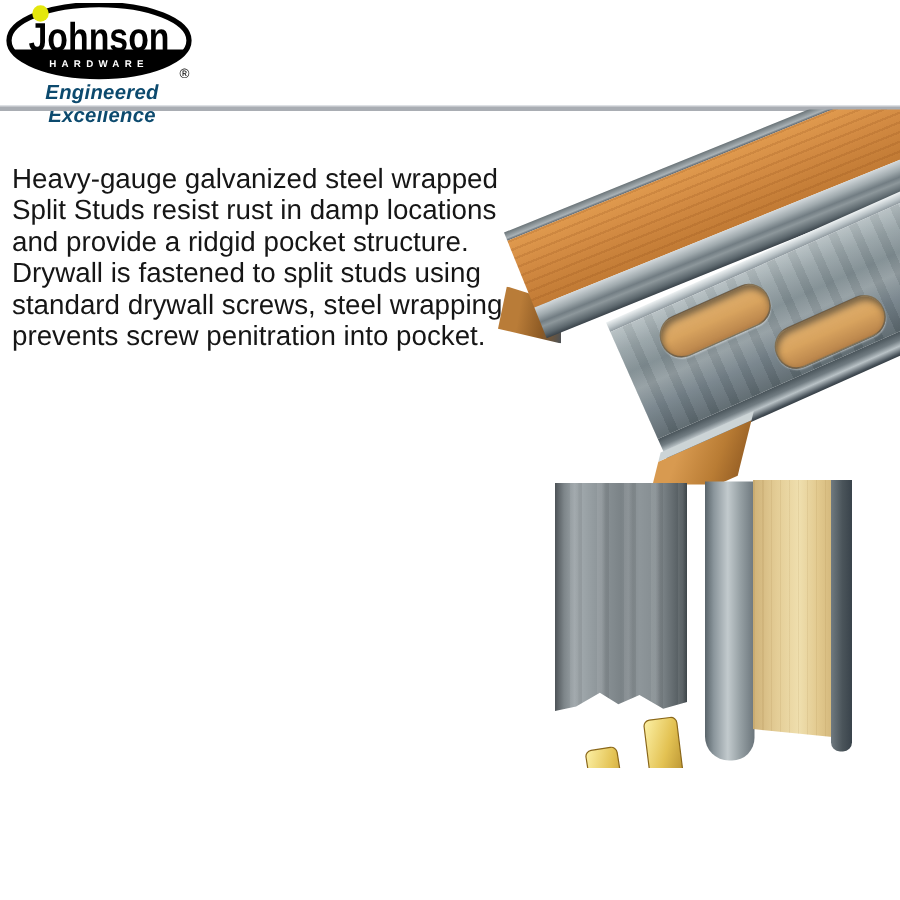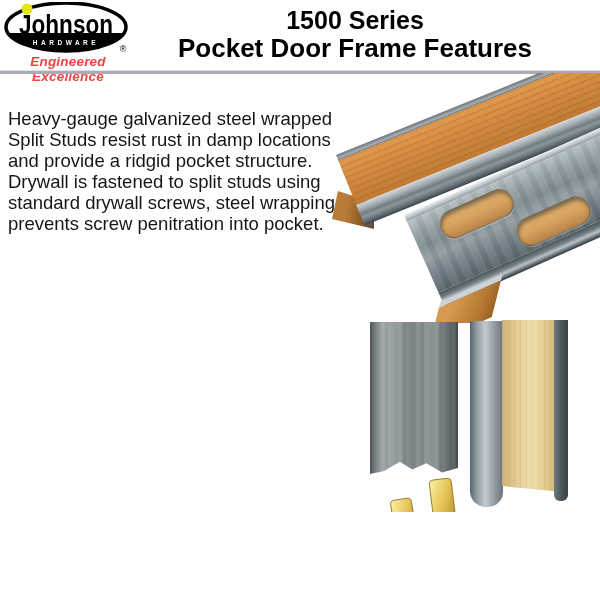--- a/index.html
+++ b/index.html
@@ -3,21 +3,21 @@
 <meta charset="utf-8">
 <style>
   html,body{margin:0;padding:0;background:#fff;}
   .page{position:relative;width:600px;height:512px;background:#fff;overflow:hidden;
         font-family:"Liberation Sans",sans-serif;color:#000;}
 
   
   .logo{position:absolute;left:2px;top:2px;width:132px;height:68px;}
   .logo svg{display:block;}
   .tagline{width:132px;text-align:center;font-size:13.5px;font-weight:bold;font-style:italic;
-           letter-spacing:.2px;margin-top:0;color:#ef4444;}
+           letter-spacing:.2px;margin-top:0;color:#0c4a6e;}
   .title{position:absolute;left:120px;top:6px;width:470px;text-align:center;font-weight:bold;}
   .title .t1{font-size:25px;line-height:28px;}
   .title .t2{font-size:26px;line-height:28px;}
   .divider{position:absolute;left:0;top:70px;width:600px;height:3px;background:#a9adb3;
            border-top:1px solid #dde0e4;}
 
   
   .para{position:absolute;left:8px;width:395px;font-size:18.5px;line-height:21px;
         white-space:pre-line;color:#161616;}
   .para1{top:108px;}
@@ -92,24 +92,20 @@
       <ellipse cx="64" cy="25" rx="60" ry="24" fill="#ffffff" stroke="#000000" stroke-width="3.5"></ellipse>
       <ellipse cx="64" cy="25" rx="60" ry="24" fill="#000000" clip-path="url(#lband)"></ellipse>
       <text x="64" y="32" text-anchor="middle" font-size="27" font-weight="bold" font-family="Liberation Sans, sans-serif" fill="#000" textLength="94" lengthAdjust="spacingAndGlyphs">Johnson</text>
       <text x="64" y="42.5" text-anchor="middle" font-size="6.5" font-weight="bold" font-family="Liberation Sans, sans-serif" fill="#ffffff" letter-spacing="3.5">HARDWARE</text>
       <circle cx="25" cy="7" r="5.5" fill="#e4e70e"></circle>
       <text x="121" y="50" text-anchor="middle" font-size="9" fill="#000" font-family="Liberation Sans, sans-serif">®</text>
     </svg>
     <div class="tagline">Engineered Excellence</div>
   </div>
 
-  <div class="title">
-    <div class="t1">1500 Series</div>
-    <div class="t2">Pocket Door Frame Features</div>
-  </div>
   <div class="divider"></div>
 
   <div class="para para1">Heavy-gauge galvanized steel wrapped
 Split Studs resist rust in damp locations
 and provide a ridgid pocket structure.
 Drywall is fastened to split studs using
 standard drywall screws, steel wrapping
 prevents screw penitration into pocket.</div>
 
   <div class="photo-top">

